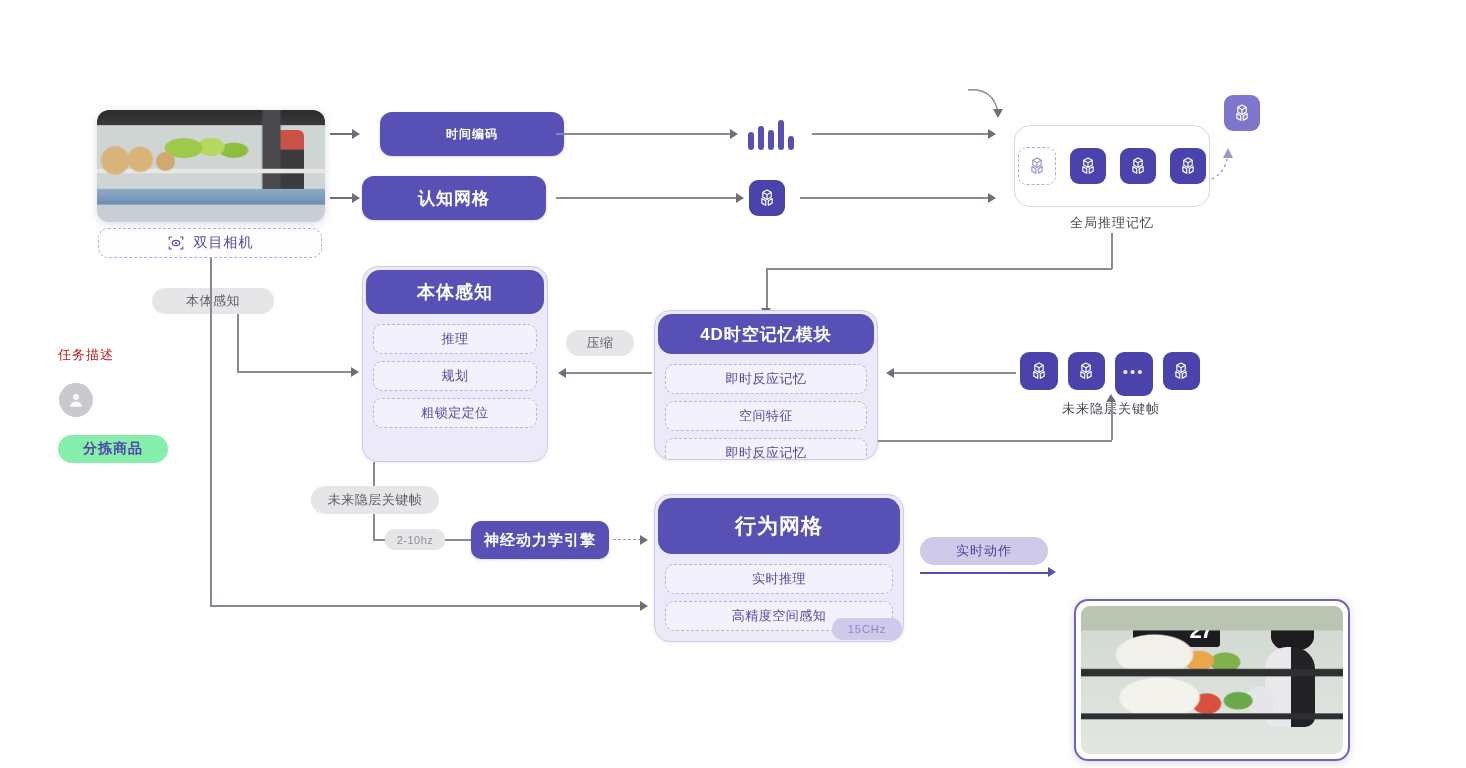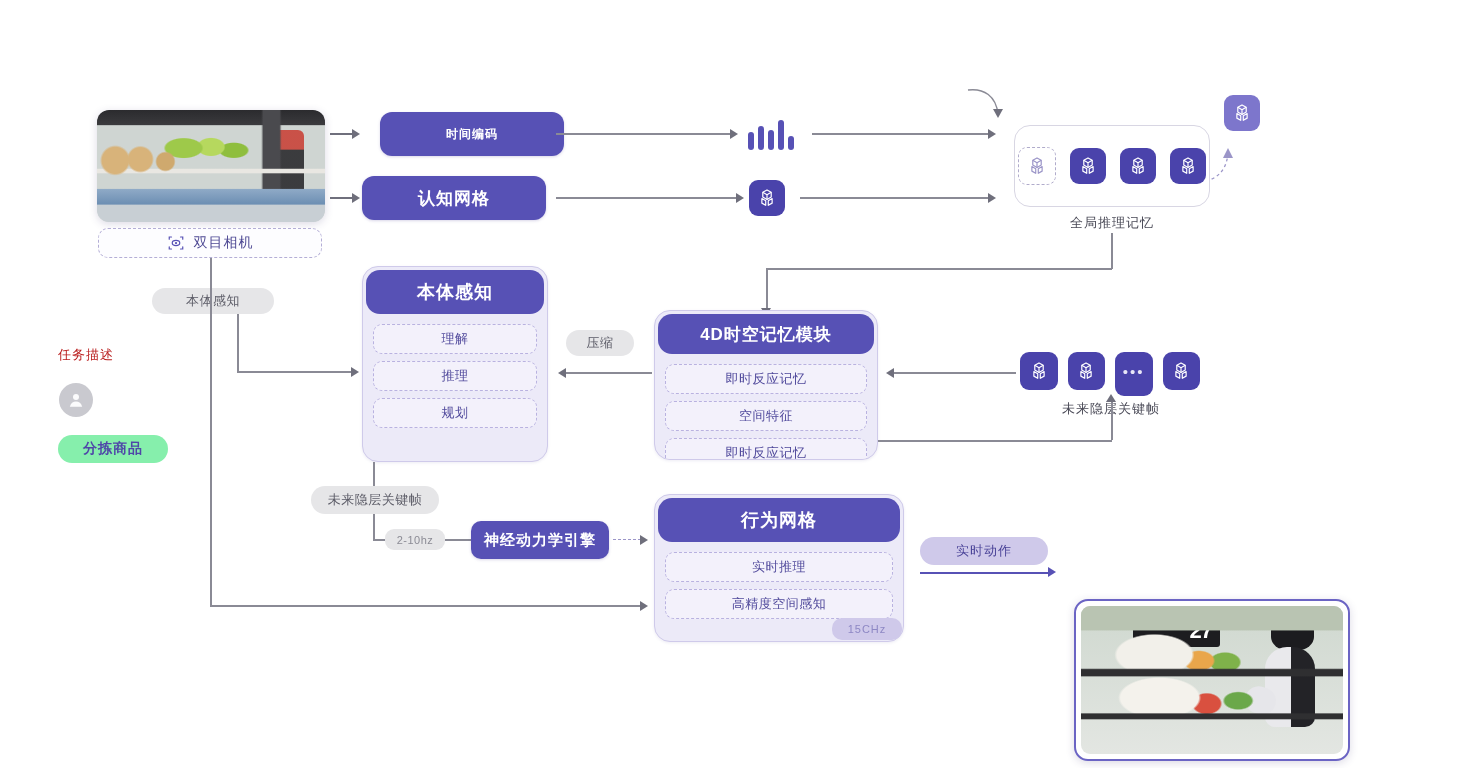--- a/index.html
+++ b/index.html
@@ -318,23 +318,23 @@
   <div class="ln v abs" style="left:1111px;top:233px;height:36px;"></div>
   <div class="ln h abs" style="left:766px;top:268px;width:346px;"></div>
   <div class="ln v abs" style="left:766px;top:268px;height:42px;"></div>
   <div class="arrow down abs" style="left:761px;top:308px;"></div>
 
   <div class="abs module" style="left:362px;top:266px;width:186px;height:196px;">
     <div class="module-head" style="height:44px;font-size:18px;">
       <span>本体感知</span>
     </div>
     <div class="module-body">
-      <div class="sub-item"><span>理解</span></div>
       <div class="sub-item"><span>推理</span></div>
       <div class="sub-item"><span>规划</span></div>
+      <div class="sub-item"><span>粗锁定定位</span></div>
     </div>
   </div>
 
   <div class="abs module" style="left:654px;top:310px;width:224px;height:150px;">
     <div class="module-head" style="height:40px;font-size:17px;">
       <span>4D时空记忆模块</span>
     </div>
     <div class="module-body">
       <div class="sub-item"><span>即时反应记忆</span></div>
       <div class="sub-item"><span>空间特征</span></div>
@@ -398,21 +398,21 @@
     <span>2-10hz</span>
   </div>
 
   <div class="abs pill-solid" style="left:471px;top:521px;width:138px;height:38px;font-size:15px;border-radius:10px;">
     <span>神经动力学引擎</span>
   </div>
   <div class="ln dashed abs" style="left:613px;top:539px;width:28px;"></div>
   <div class="arrow abs" style="left:640px;top:535px;"></div>
 
   <div class="abs module" style="left:654px;top:494px;width:250px;height:148px;">
-    <div class="module-head" style="height:44px;font-size:18px;">
+    <div class="module-head" style="height:56px;font-size:21px;">
       <span>行为网格</span>
     </div>
     <div class="module-body">
       <div class="sub-item"><span>实时推理</span></div>
       <div class="sub-item"><span>高精度空间感知</span></div>
     </div>
   </div>
   <div class="abs tag-purple light" style="left:832px;top:618px;width:70px;height:22px;font-size:11px;border-radius:10px;color:#8d87c4;">
     <span>15CHz</span>
   </div>

